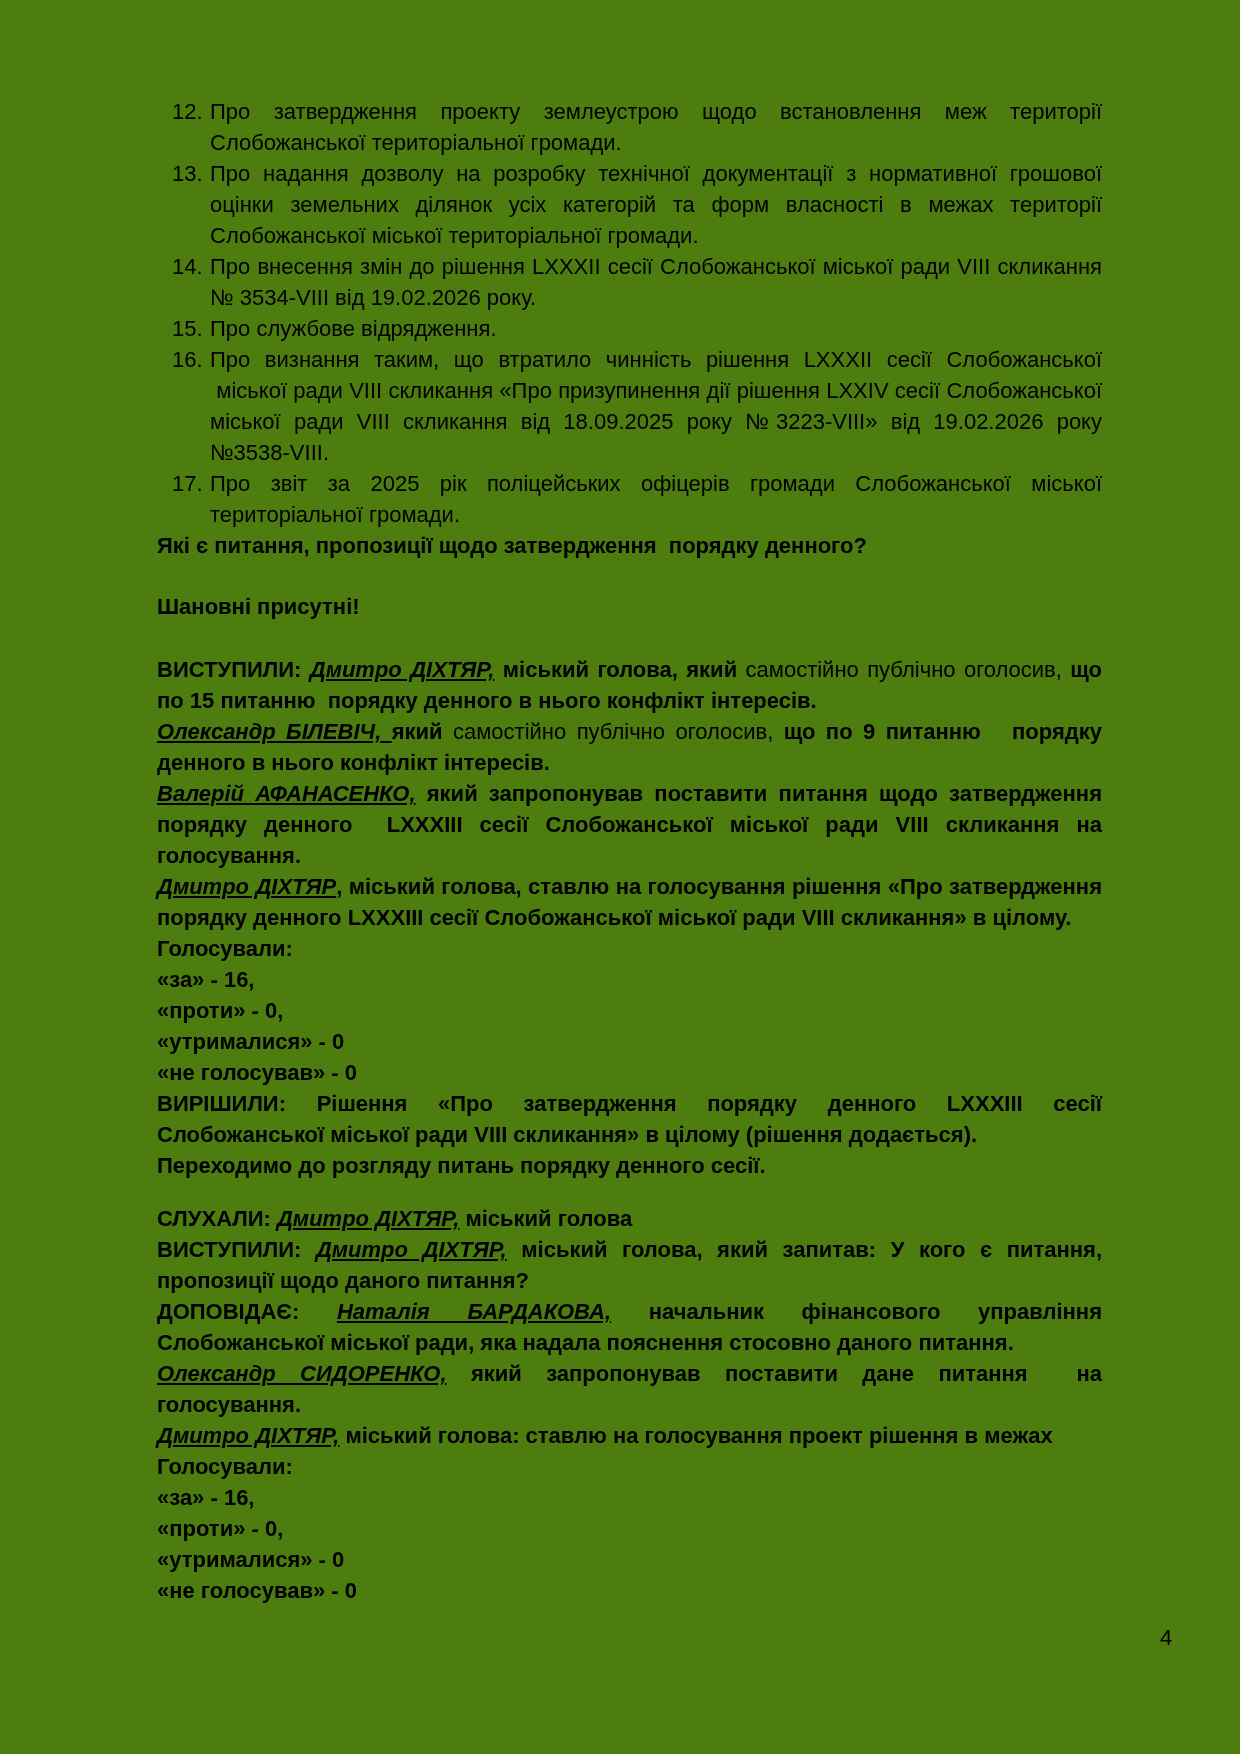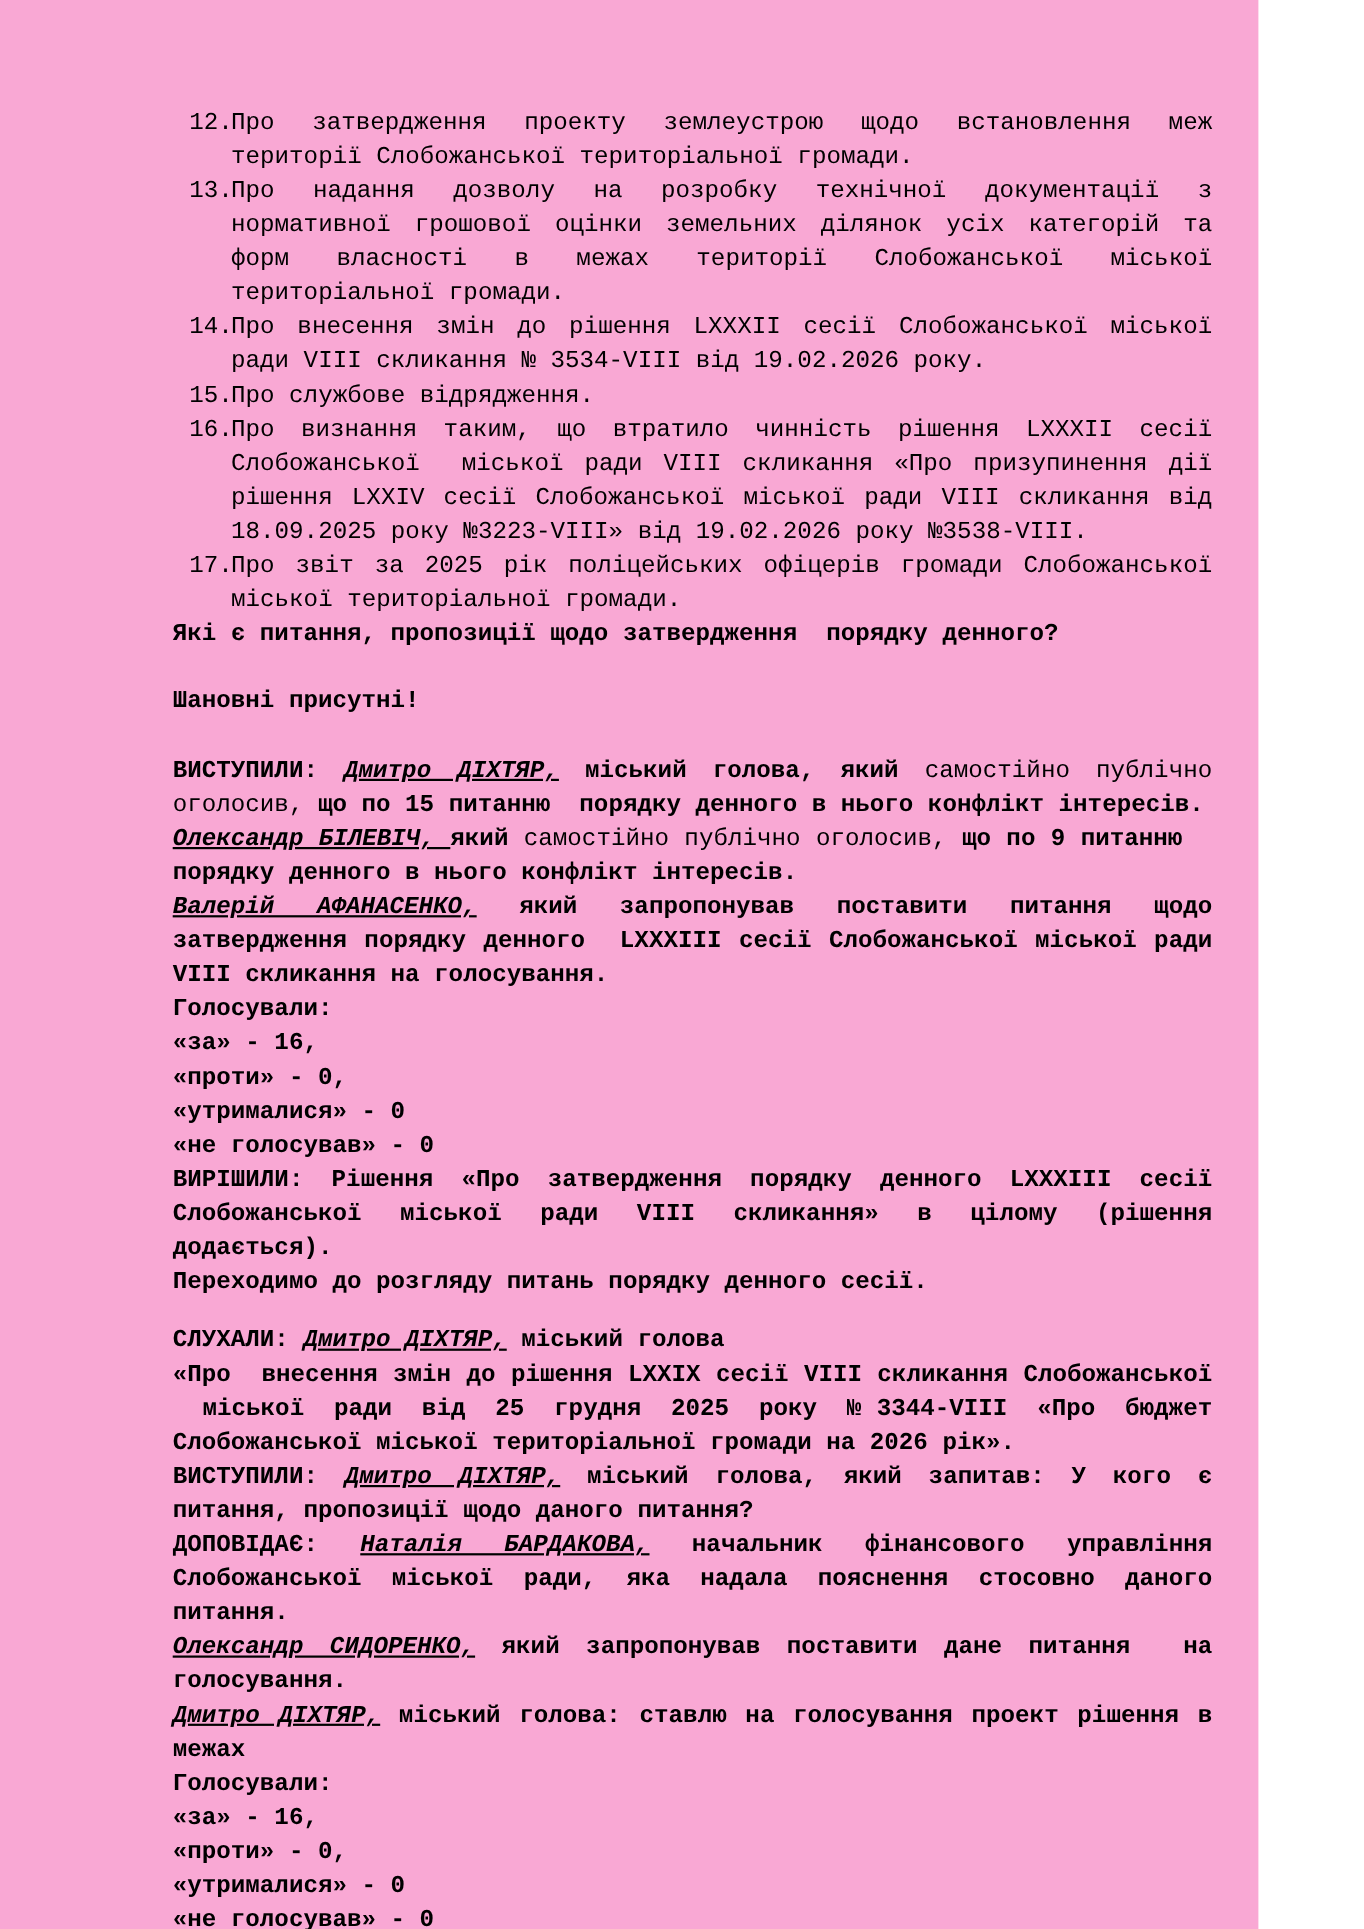--- a/index.html
+++ b/index.html
@@ -2,25 +2,25 @@
 <html lang="uk"><head>
 <meta charset="utf-8">
 <style>
   html, body {
     margin: 0;
     padding: 0;
     background: #ffffff;
   }
   .page {
     position: relative;
-    width: 1144px;
+    width: 1240px;
     height: 1754px;
-    background: #f9a8d4;
+    background: #4d7c0f;
     color: #000000;
-    font-family: Liberation Mono, monospace;
+    font-family: Liberation Sans, sans-serif;
     font-size: 22px;
     line-height: 31px;
     overflow: hidden;
   }
   .content {
     position: absolute;
     left: 157px;
     top: 96px;
     width: 945px;
   }
@@ -65,29 +65,29 @@
         <div class="agenda-item"><span class="agenda-num">15.</span><span>Про службове відрядження.</span></div>
         <div class="agenda-item"><span class="agenda-num">16.</span><span>Про визнання таким, що втратило чинність рішення LXXXII сесії Слобожанської &nbsp;міської ради VIII скликання «Про призупинення дії рішення LXXIV сесії Слобожанської міської ради VIII скликання від 18.09.2025 року №3223-VIII» від 19.02.2026 року №3538-VIII.</span></div>
         <div class="agenda-item"><span class="agenda-num">17.</span><span>Про звіт за 2025 рік поліцейських офіцерів громади Слобожанської міської територіальної громади.</span></div>
       </div>
     <div>
         <div class="para"><span class="run-b">Які є питання, пропозиції щодо затвердження &nbsp;порядку денного?</span></div>
         <div class="para" style="margin-top: 30px;"><span class="run-b">Шановні присутні!</span></div>
         <div class="para" style="margin-top: 32px;"><span class="run-b">ВИСТУПИЛИ: </span><span class="run-n">Дмитро ДІХТЯР,</span><span class="run-b"> міський голова, який </span><span class="run-r">самостійно публічно оголосив, </span><span class="run-b">що по 15 питанню &nbsp;порядку денного в нього конфлікт інтересів.</span></div>
         <div class="para"><span class="run-n">Олександр БІЛЕВІЧ, </span><span class="run-b">який </span><span class="run-r">самостійно публічно оголосив, </span><span class="run-b">що по 9 питанню &nbsp; порядку денного в нього конфлікт інтересів.</span></div>
         <div class="para"><span class="run-n">Валерій АФАНАСЕНКО,</span><span class="run-b"> який запропонував поставити питання щодо затвердження порядку денного &nbsp;LXXXIII сесії Слобожанської міської ради VIII скликання на голосування.</span></div>
+        <div class="para"><span class="run-n">Дмитро ДІХТЯР</span><span class="run-b">, міський голова, ставлю на голосування рішення «Про затвердження порядку денного LXXXIII сесії Слобожанської міської ради VIII скликання» в цілому.</span></div>
         <div class="para"><span class="run-b">Голосували:</span></div>
         <div class="para"><span class="run-b">«за» - 16,</span></div>
         <div class="para"><span class="run-b">«проти» - 0,</span></div>
         <div class="para"><span class="run-b">«утрималися» - 0</span></div>
         <div class="para"><span class="run-b">«не голосував» - 0</span></div>
         <div class="para"><span class="run-b">ВИРІШИЛИ: </span><span class="run-b">Рішення «Про затвердження порядку денного LXXXIII сесії Слобожанської міської ради VIII скликання» в цілому (рішення додається).</span></div>
         <div class="para" style=""><span class="run-b">Переходимо до розгляду питань порядку денного сесії.</span></div>
         <div class="para" style="margin-top: 22px;"><span class="run-b">СЛУХАЛИ: </span><span class="run-n">Дмитро ДІХТЯР,</span><span class="run-b"> міський голова</span></div>
-        <div class="para"><span class="run-b">«Про &nbsp;внесення змін до рішення LXXIX сесії VIII скликання Слобожанської &nbsp;міської ради від 25 грудня 2025 року №3344-VIII «Про бюджет Слобожанської міської територіальної громади на 2026 рік».</span></div>
         <div class="para"><span class="run-b">ВИСТУПИЛИ: </span><span class="run-n">Дмитро ДІХТЯР,</span><span class="run-b"> міський голова, який запитав: У кого є питання, пропозиції щодо даного питання?</span></div>
         <div class="para"><span class="run-b">ДОПОВІДАЄ: </span><span class="run-n">Наталія БАРДАКОВА,</span><span class="run-b"> начальник фінансового управління Слобожанської міської ради, яка надала пояснення стосовно даного питання.</span></div>
         <div class="para"><span class="run-n">Олександр СИДОРЕНКО,</span><span class="run-b"> який запропонував поставити дане питання &nbsp;на голосування.</span></div>
         <div class="para"><span class="run-n">Дмитро ДІХТЯР,</span><span class="run-b"> міський голова: ставлю на голосування проект рішення в межах</span></div>
         <div class="para"><span class="run-b">Голосували:</span></div>
         <div class="para"><span class="run-b">«за» - 16,</span></div>
         <div class="para"><span class="run-b">«проти» - 0,</span></div>
         <div class="para"><span class="run-b">«утрималися» - 0</span></div>
         <div class="para"><span class="run-b">«не голосував» - 0</span></div>
       </div>

